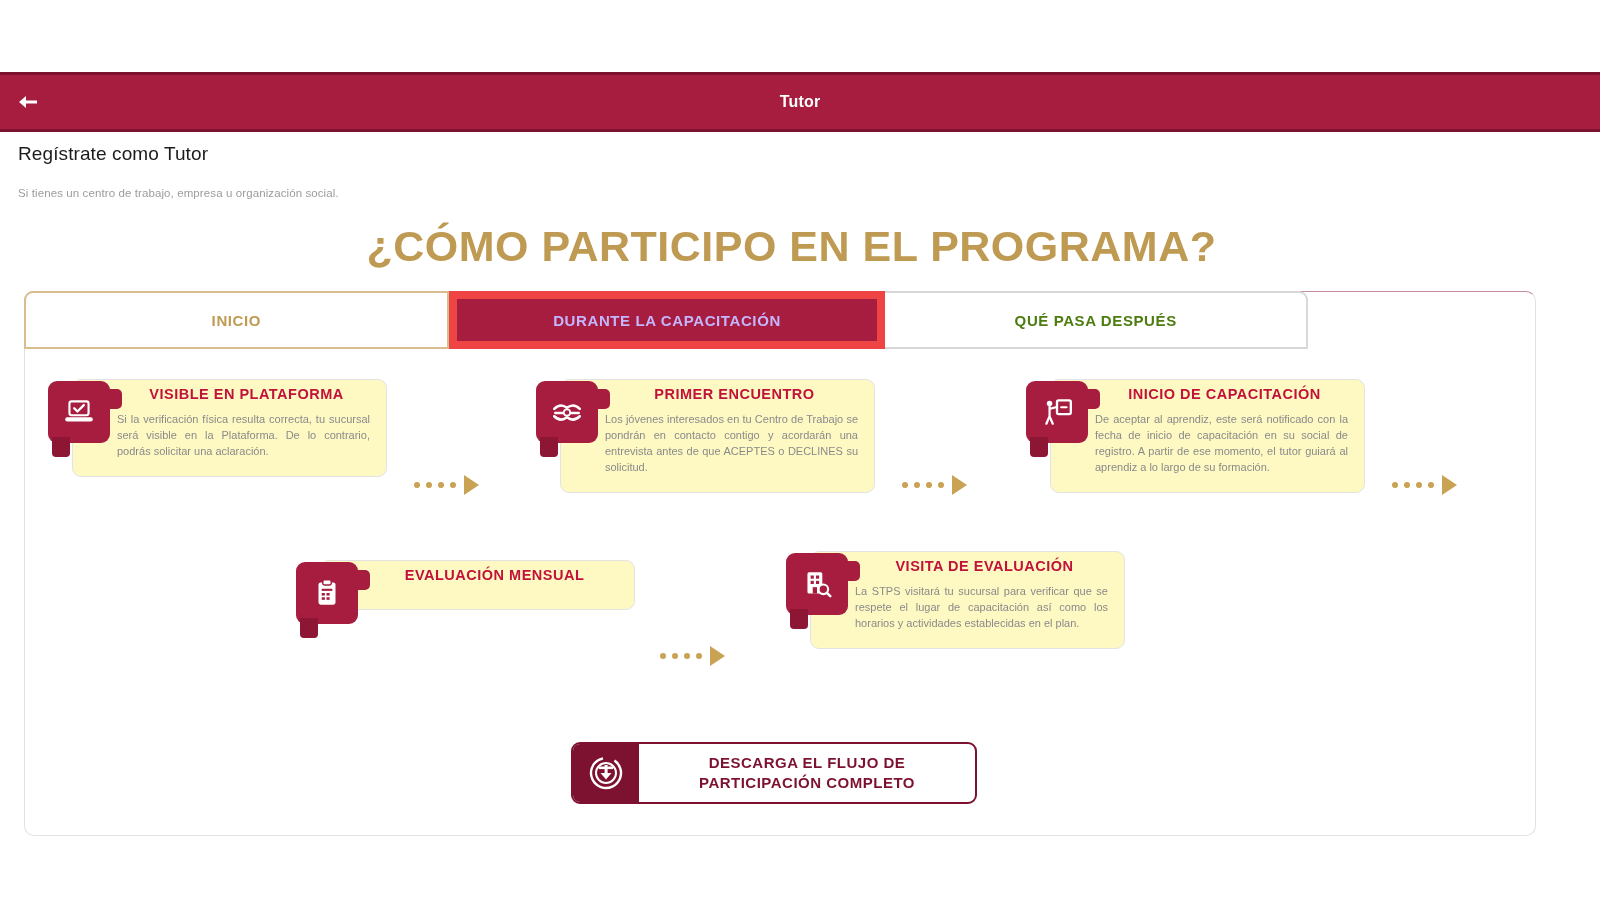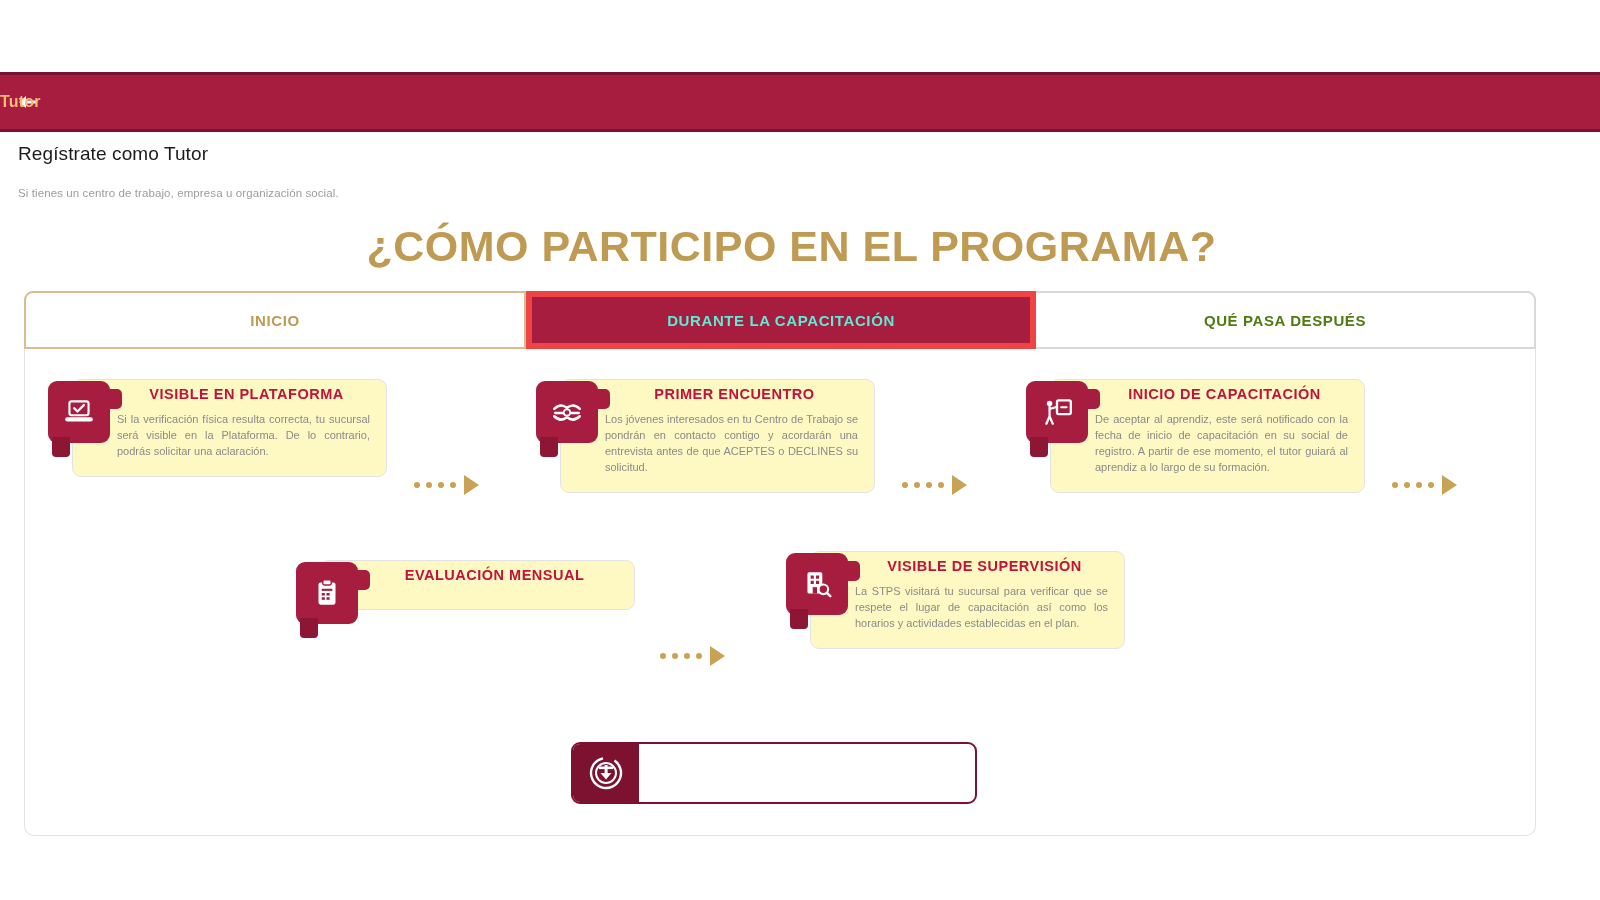--- a/index.html
+++ b/index.html
@@ -18,22 +18,22 @@
     border-top: 3px solid #7d1230;
     border-bottom: 3px solid #7d1230;
     display: flex; align-items: center;
   }
   .back-btn {
     width: 56px; height: 60px; display: flex; align-items: center; justify-content: center;
     cursor: pointer;
   }
   .back-btn svg { display: block; }
   .appbar-title {
-    position: absolute; left: 0; right: 0; text-align: left;
-    color: #fdba74; font-size: 16px; font-weight: bold; letter-spacing: .2px;
+    position: absolute; left: 0; right: 0; text-align: center;
+    color: #ffffff; font-size: 16px; font-weight: bold; letter-spacing: .2px;
   }
 
   
   .intro { position: absolute; left: 18px; top: 143px; width: 900px; }
   .intro-title { font-size: 19px; color: #1c1c1c; font-weight: 400; letter-spacing: .1px; }
   .intro-sub { margin-top: 22px; font-size: 11.5px; color: #9c9c9c; letter-spacing: .1px; }
 
   
   .hero-heading {
     position: absolute; left: 0; right: 17px; top: 222px;
@@ -44,28 +44,28 @@
   
   .panel {
     position: absolute; left: 24px; top: 291px; width: 1512px; height: 545px;
     border: 1.5px solid #e2e2e2;
     border-top: 1.5px solid #c58b9c;
     border-radius: 10px;
     background: #fff;
   }
 
   
-  .tabs { position: absolute; left: 24px; top: 291px; width: 1512px; height: 58px; display: flex; }
+  .tabs { position: absolute; left: 24px; top: 291px; width: 1284px; height: 58px; display: flex; }
   .tab {
     flex: 1 1 0; display: flex; align-items: center; justify-content: center;
     font-size: 15px; font-weight: bold; letter-spacing: .6px; cursor: pointer;
     background: #ffffff;
   }
   .tab.first { border: 2px solid #d9bd8e; border-radius: 9px 0 0 0; color: #bf9a52; }
-  .tab.active { background: #a61d3f; color: #5eead4; border: 6px solid #ef4444; }
+  .tab.active { background: #a61d3f; color: #c4b5fd; border: 8px solid #ef4444; }
   .tab.last { border: 2px solid #d8d8d8; border-left: none; border-radius: 0 9px 0 0; color: #4d7c0f; }
 
   
   .flow { position: absolute; left: 24px; top: 349px; width: 1512px; height: 487px; }
 
   .card-wrap { position: absolute; }
   .card {
     position: relative;
     background: #fef9c3;
     border: 1px solid #e3e3e3;
@@ -264,32 +264,36 @@
           <rect x="10" y="8" width="3" height="3" fill="#a61d3f"></rect>
           <rect x="15" y="8" width="3" height="3" fill="#a61d3f"></rect>
           <rect x="10" y="13" width="3" height="3" fill="#a61d3f"></rect>
           <rect x="15" y="13" width="3" height="3" fill="#a61d3f"></rect>
           <rect x="12" y="19" width="4" height="6" fill="#a61d3f"></rect>
           <circle cx="22" cy="21" r="4.5" fill="#a61d3f" stroke="#fff" stroke-width="2"></circle>
           <path d="M25.3 24.3 L28.5 27.5" stroke="#fff" stroke-width="2.4" stroke-linecap="round"></path>
         </svg>
       </div>
       <div class="card" style="margin-left:30px;">
-        <div class="card-title">VISIBLE DE SUPERVISIÓN</div>
+        <div class="card-title">VISITA DE EVALUACIÓN</div>
         <div class="card-body">La STPS visitará tu sucursal para verificar que se respete el lugar de capacitación así como los horarios y actividades establecidas en el plan.</div>
       </div>
     </div>
 
   </div>
 
   <div class="download">
     <div class="download-icon">
       <svg width="40" height="40" viewBox="0 0 40 40">
         <circle cx="20" cy="20" r="15" fill="none" stroke="#ffffff" stroke-width="2.4" stroke-dasharray="62 12" transform="rotate(20 20 20)"></circle>
         <circle cx="20" cy="20" r="10" fill="none" stroke="#ffffff" stroke-width="2"></circle>
         <rect x="18.6" y="12" width="3" height="11" fill="#ffffff"></rect>
         <path d="M14.5 20 L20 26.5 L25.5 20 Z" fill="#ffffff"></path>
         <rect x="13" y="13.5" width="14" height="2.6" fill="#ffffff"></rect>
       </svg>
     </div>
+    <div class="download-label">
+      <div>DESCARGA EL FLUJO DE</div>
+      <div>PARTICIPACIÓN COMPLETO</div>
+    </div>
   </div>
 
 </div>
 
 </body></html>

